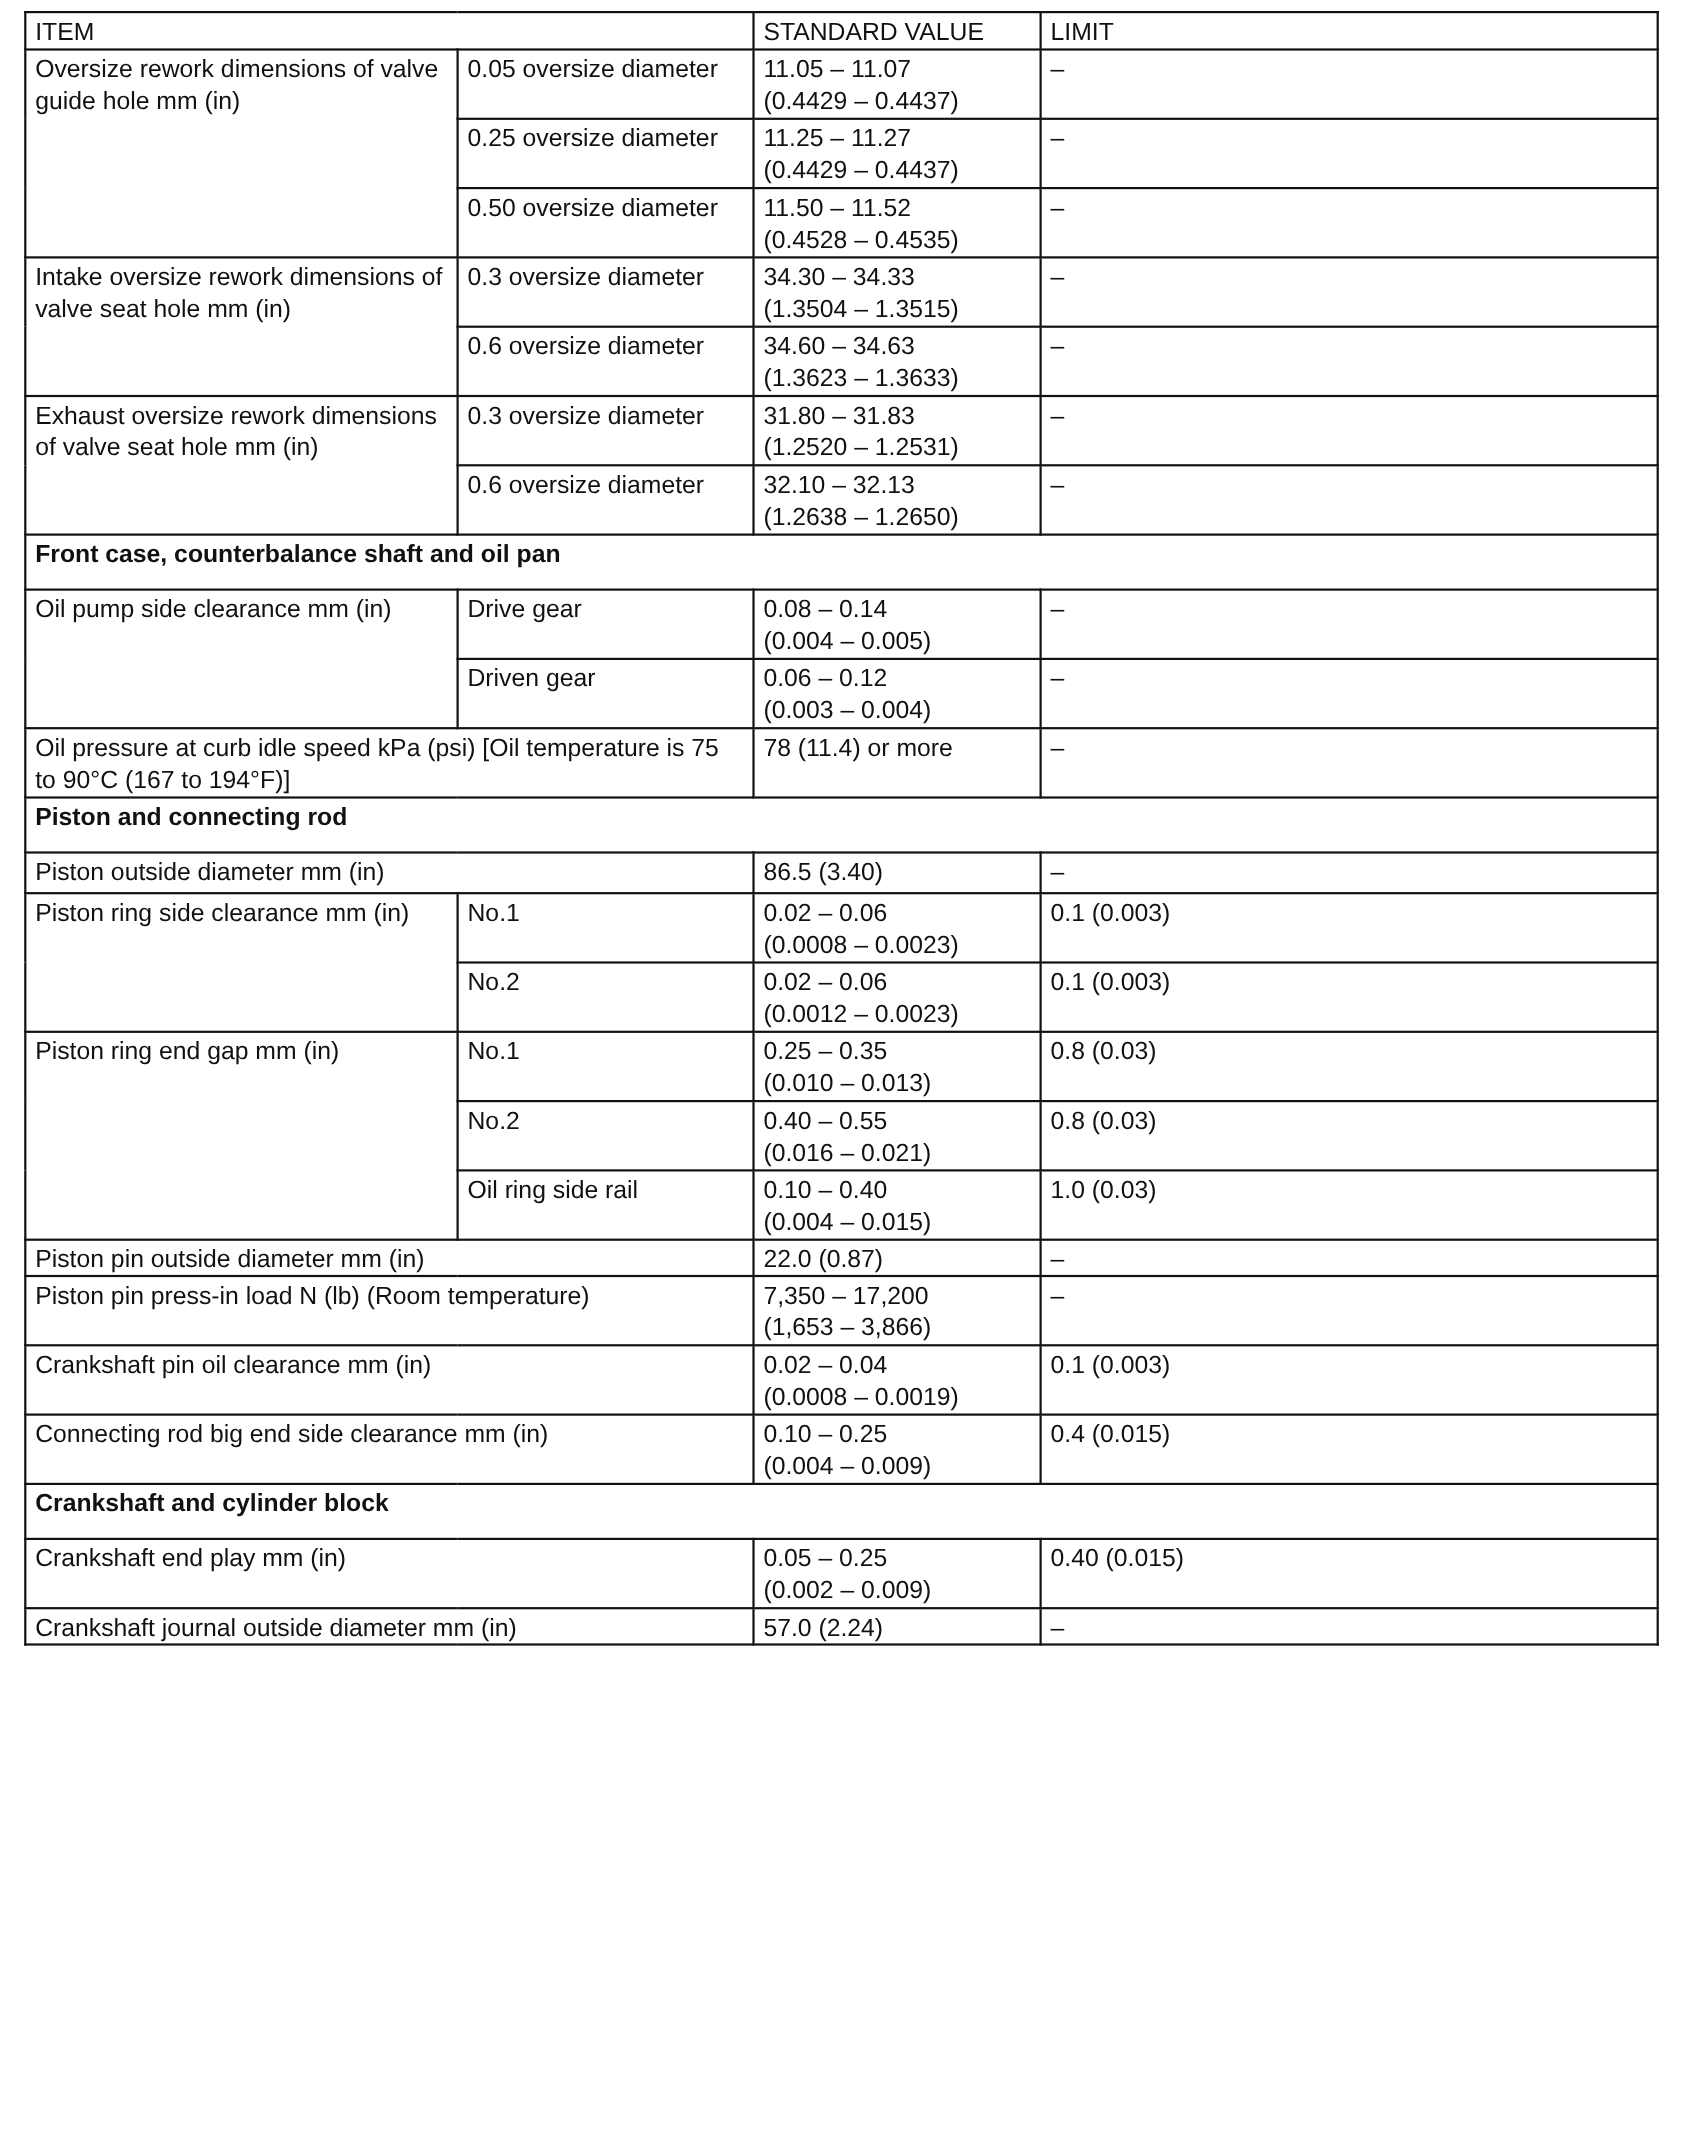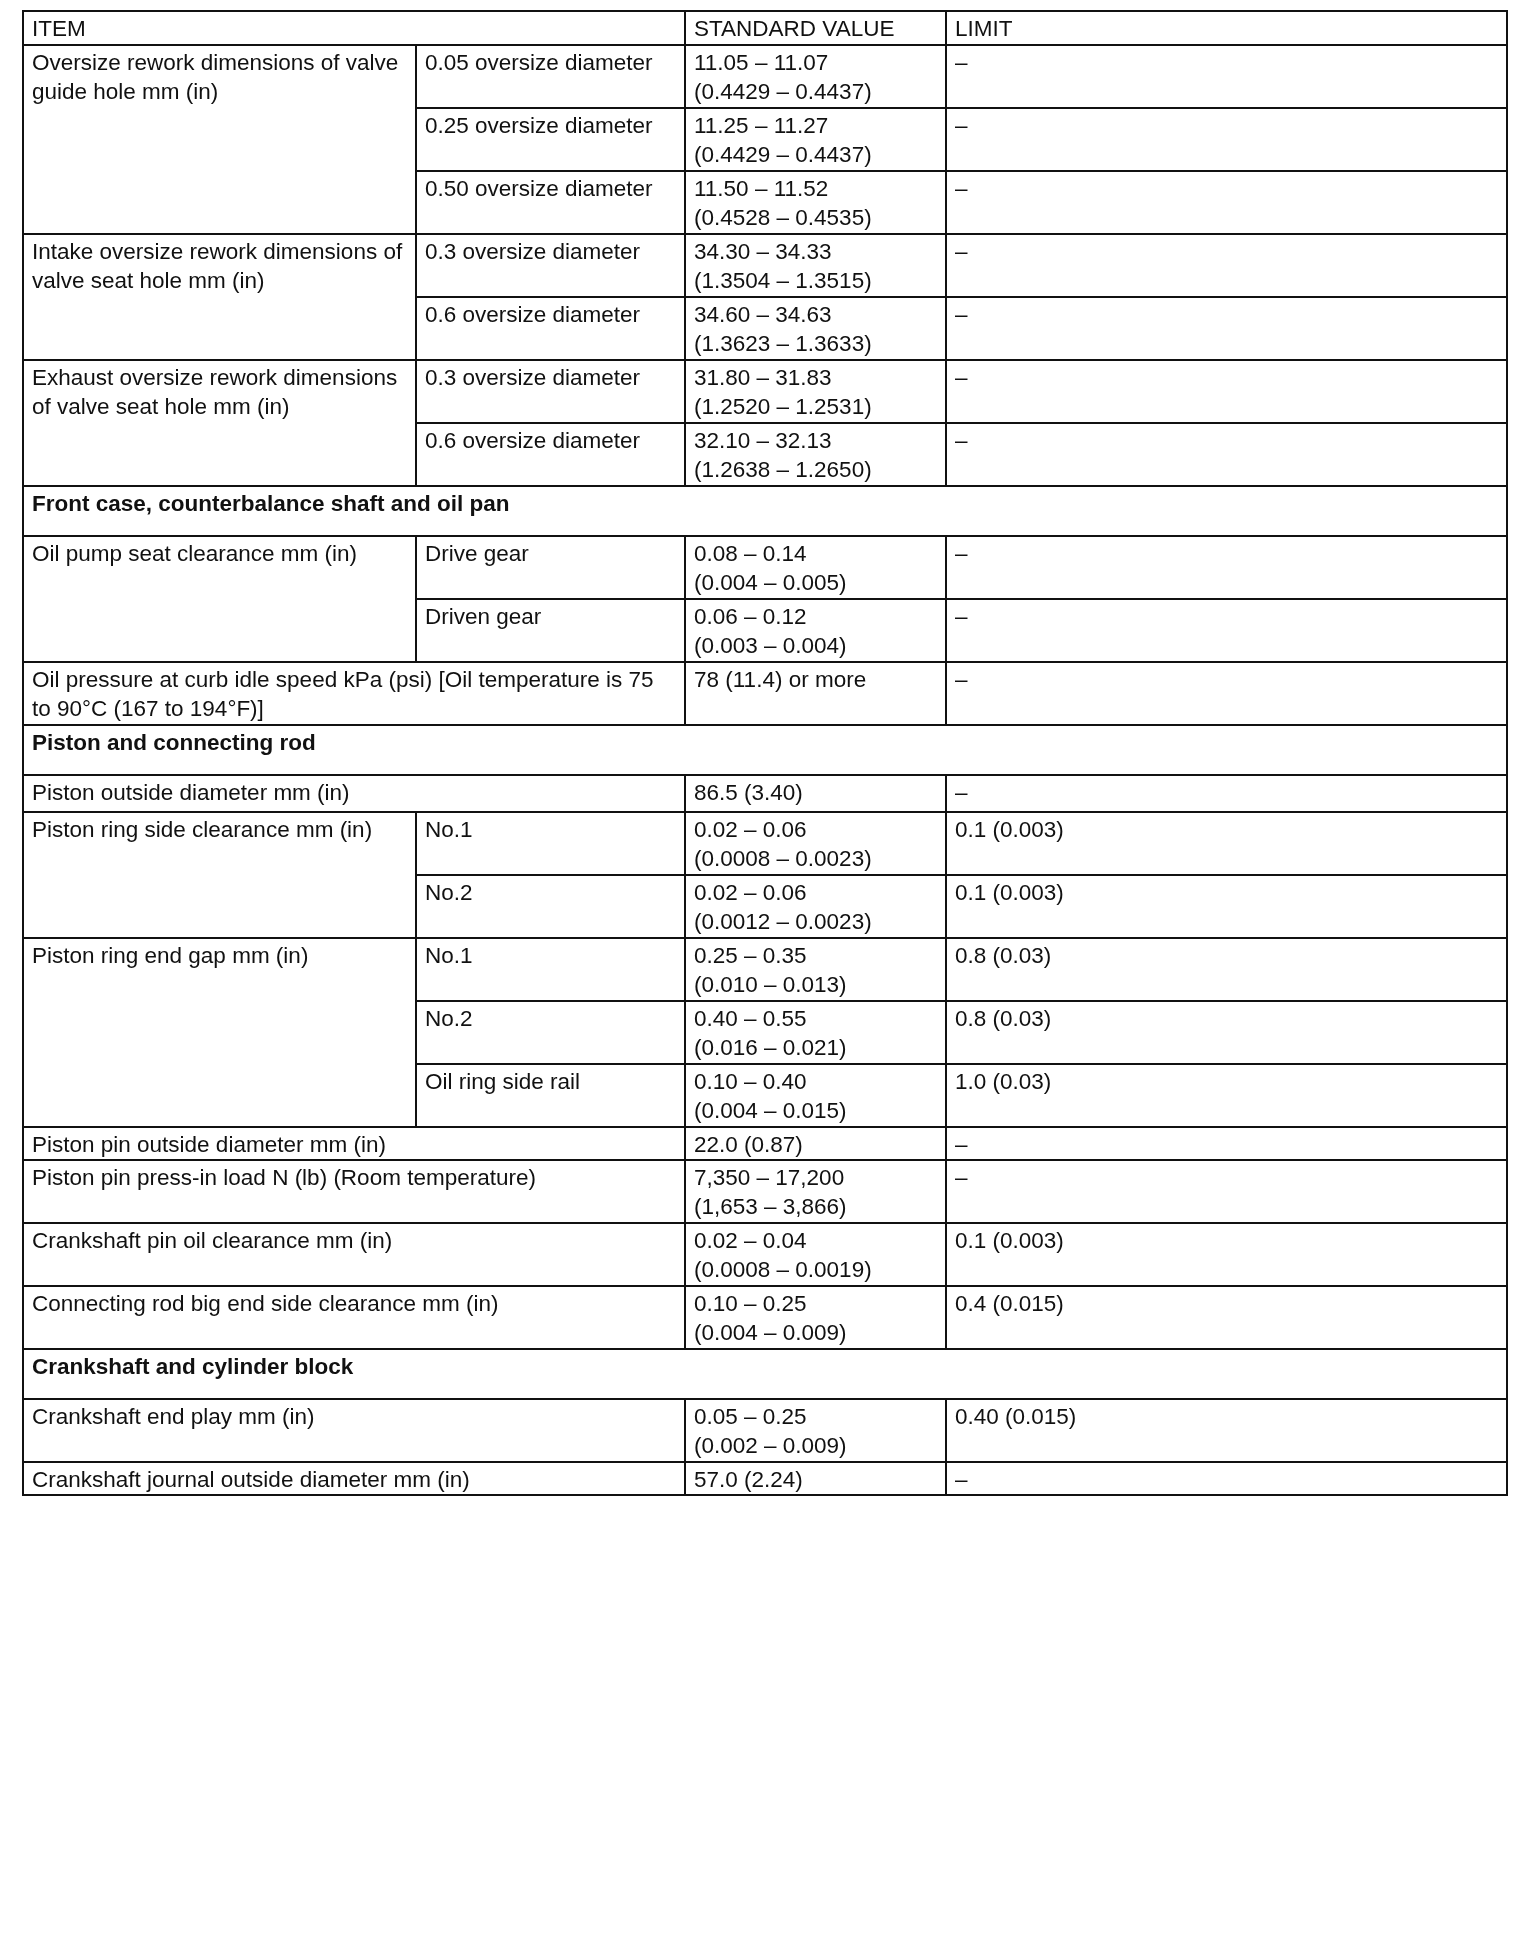--- a/index.html
+++ b/index.html
@@ -97,21 +97,21 @@
           <span class="line">(1.2638 – 1.2650)</span>
         </td>
       <td>–</td>
     </tr>
 
     <tr class="h37">
       <td colspan="4" class="section">Front case, counterbalance shaft and oil pan</td>
     </tr>
 
     <tr class="h67">
-      <td rowspan="2">Oil pump seat clearance mm (in)</td>
+      <td rowspan="2">Oil pump side clearance mm (in)</td>
       <td>Drive gear</td>
       <td>
           <span class="line">0.08 – 0.14</span>
           <span class="line">(0.004 – 0.005)</span>
         </td>
       <td>–</td>
     </tr>
     <tr class="h67">
       <td>Driven gear</td>
       <td>

